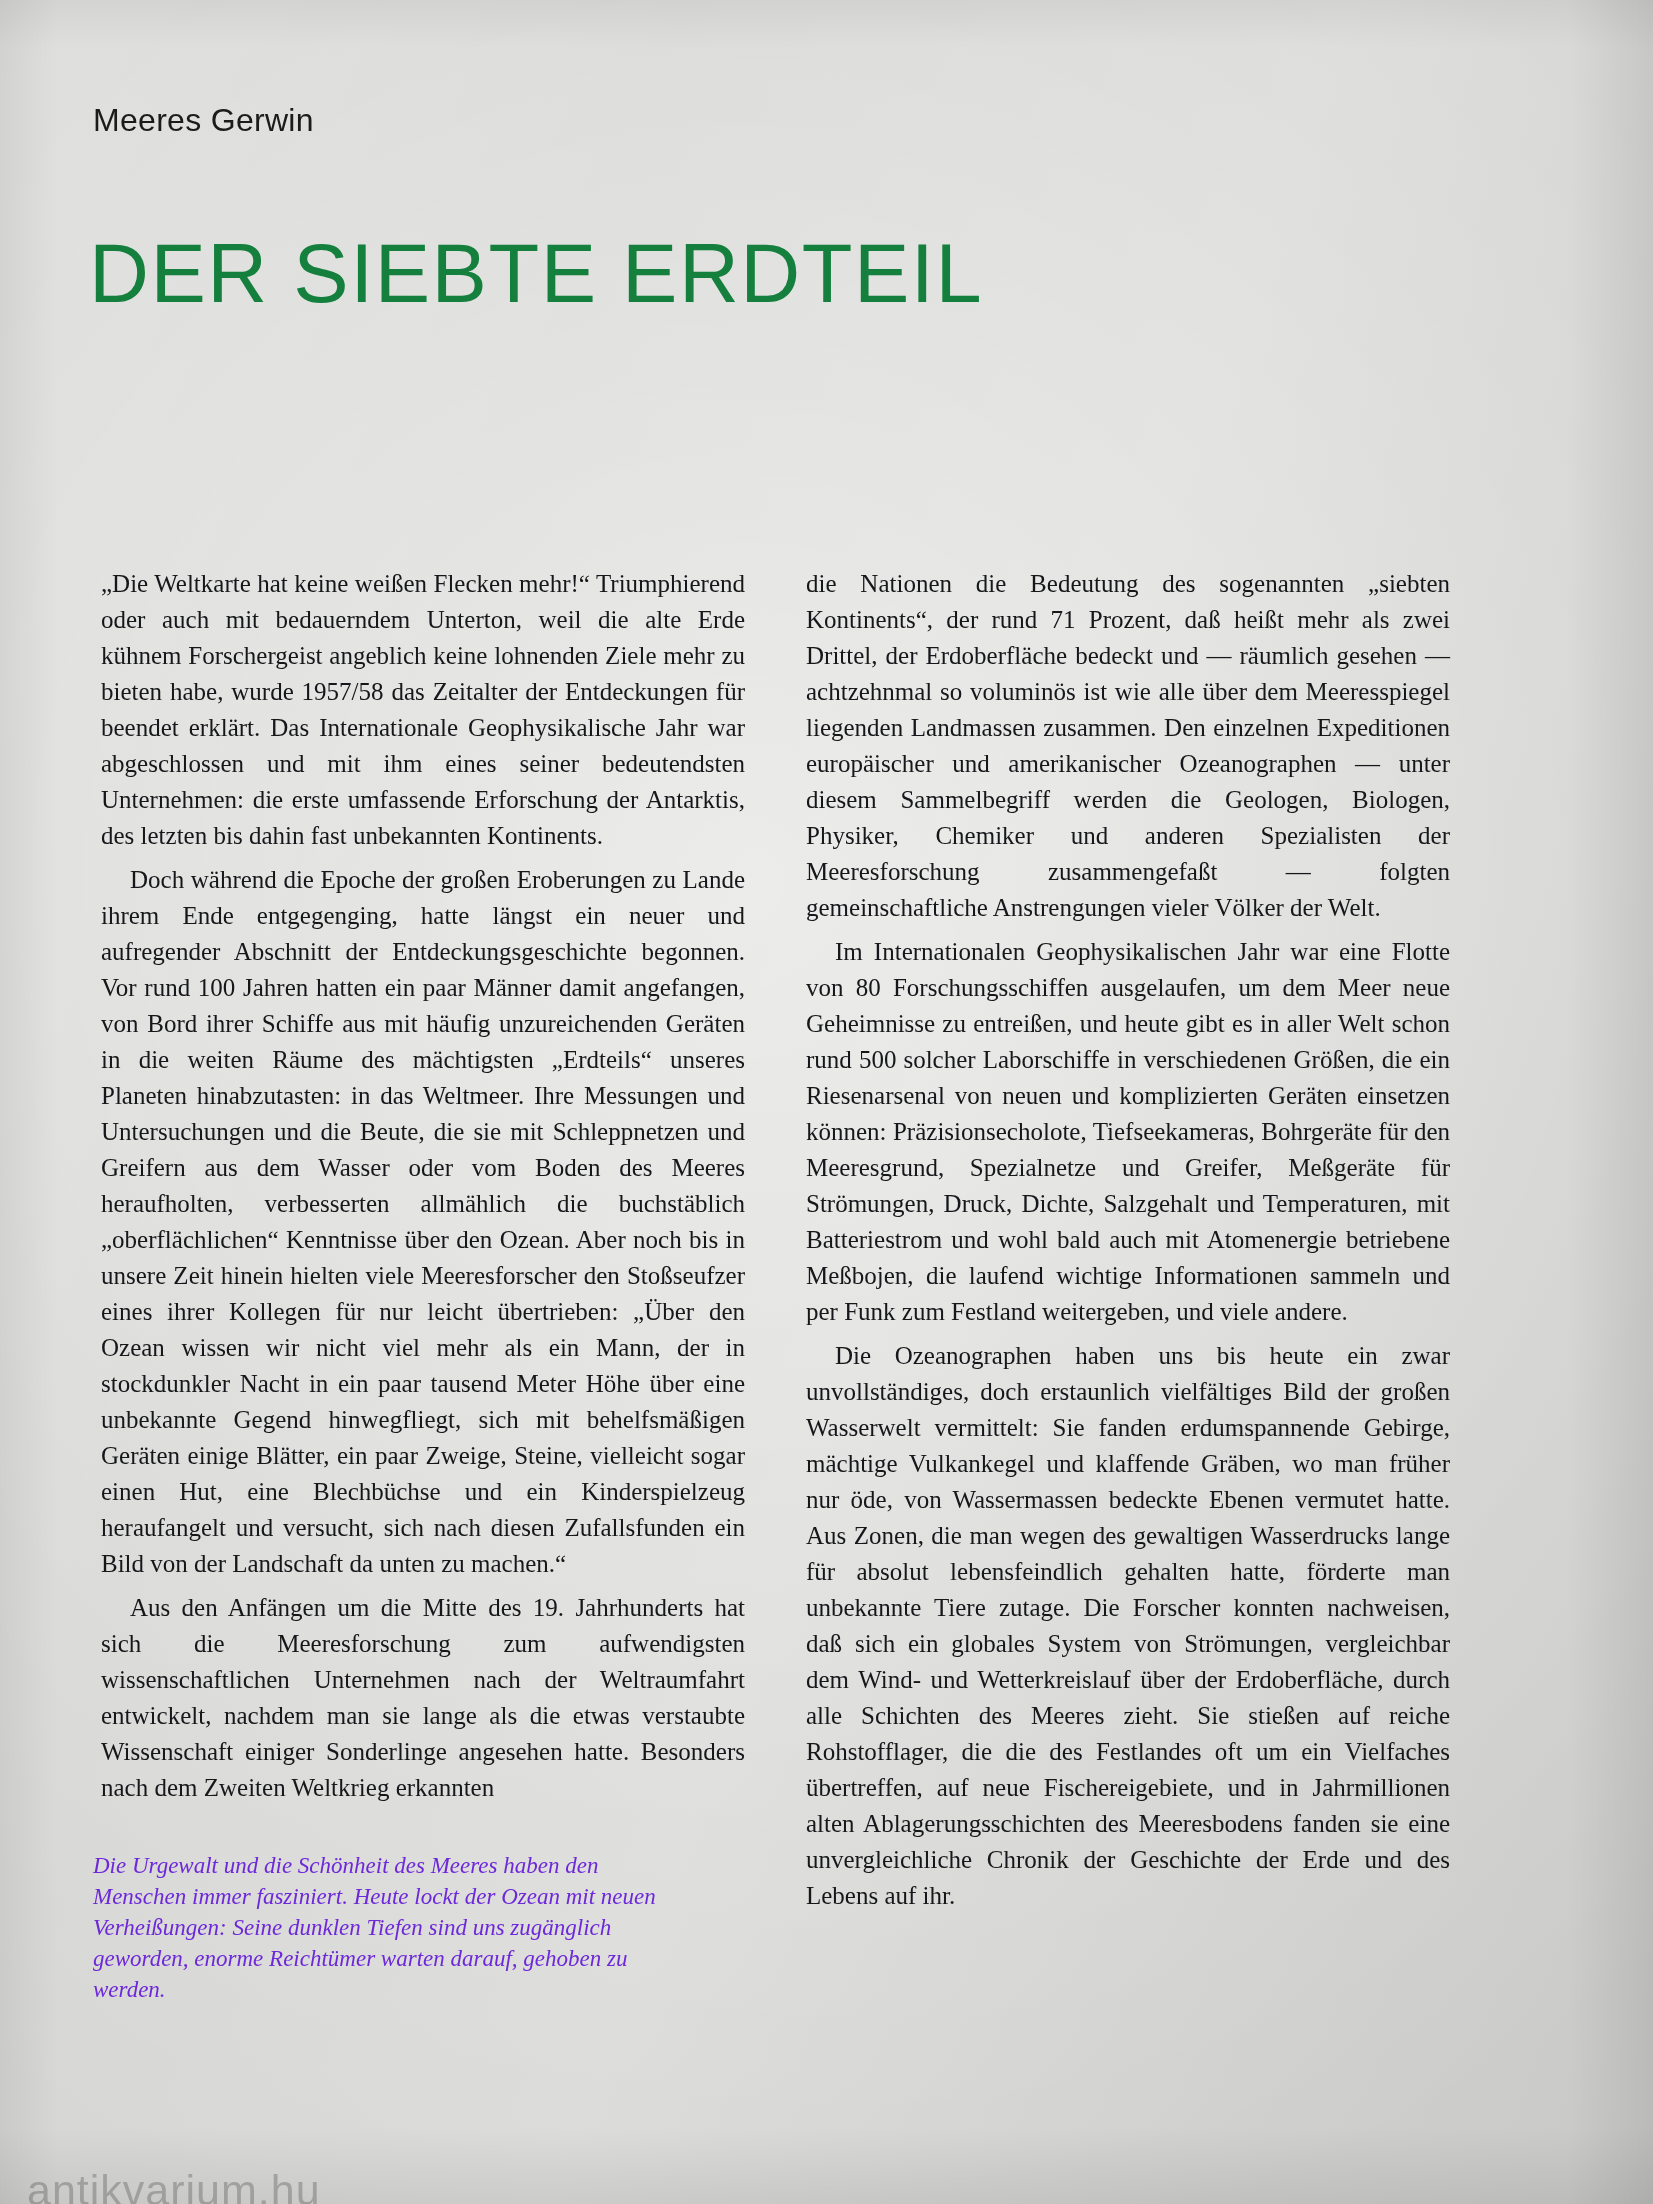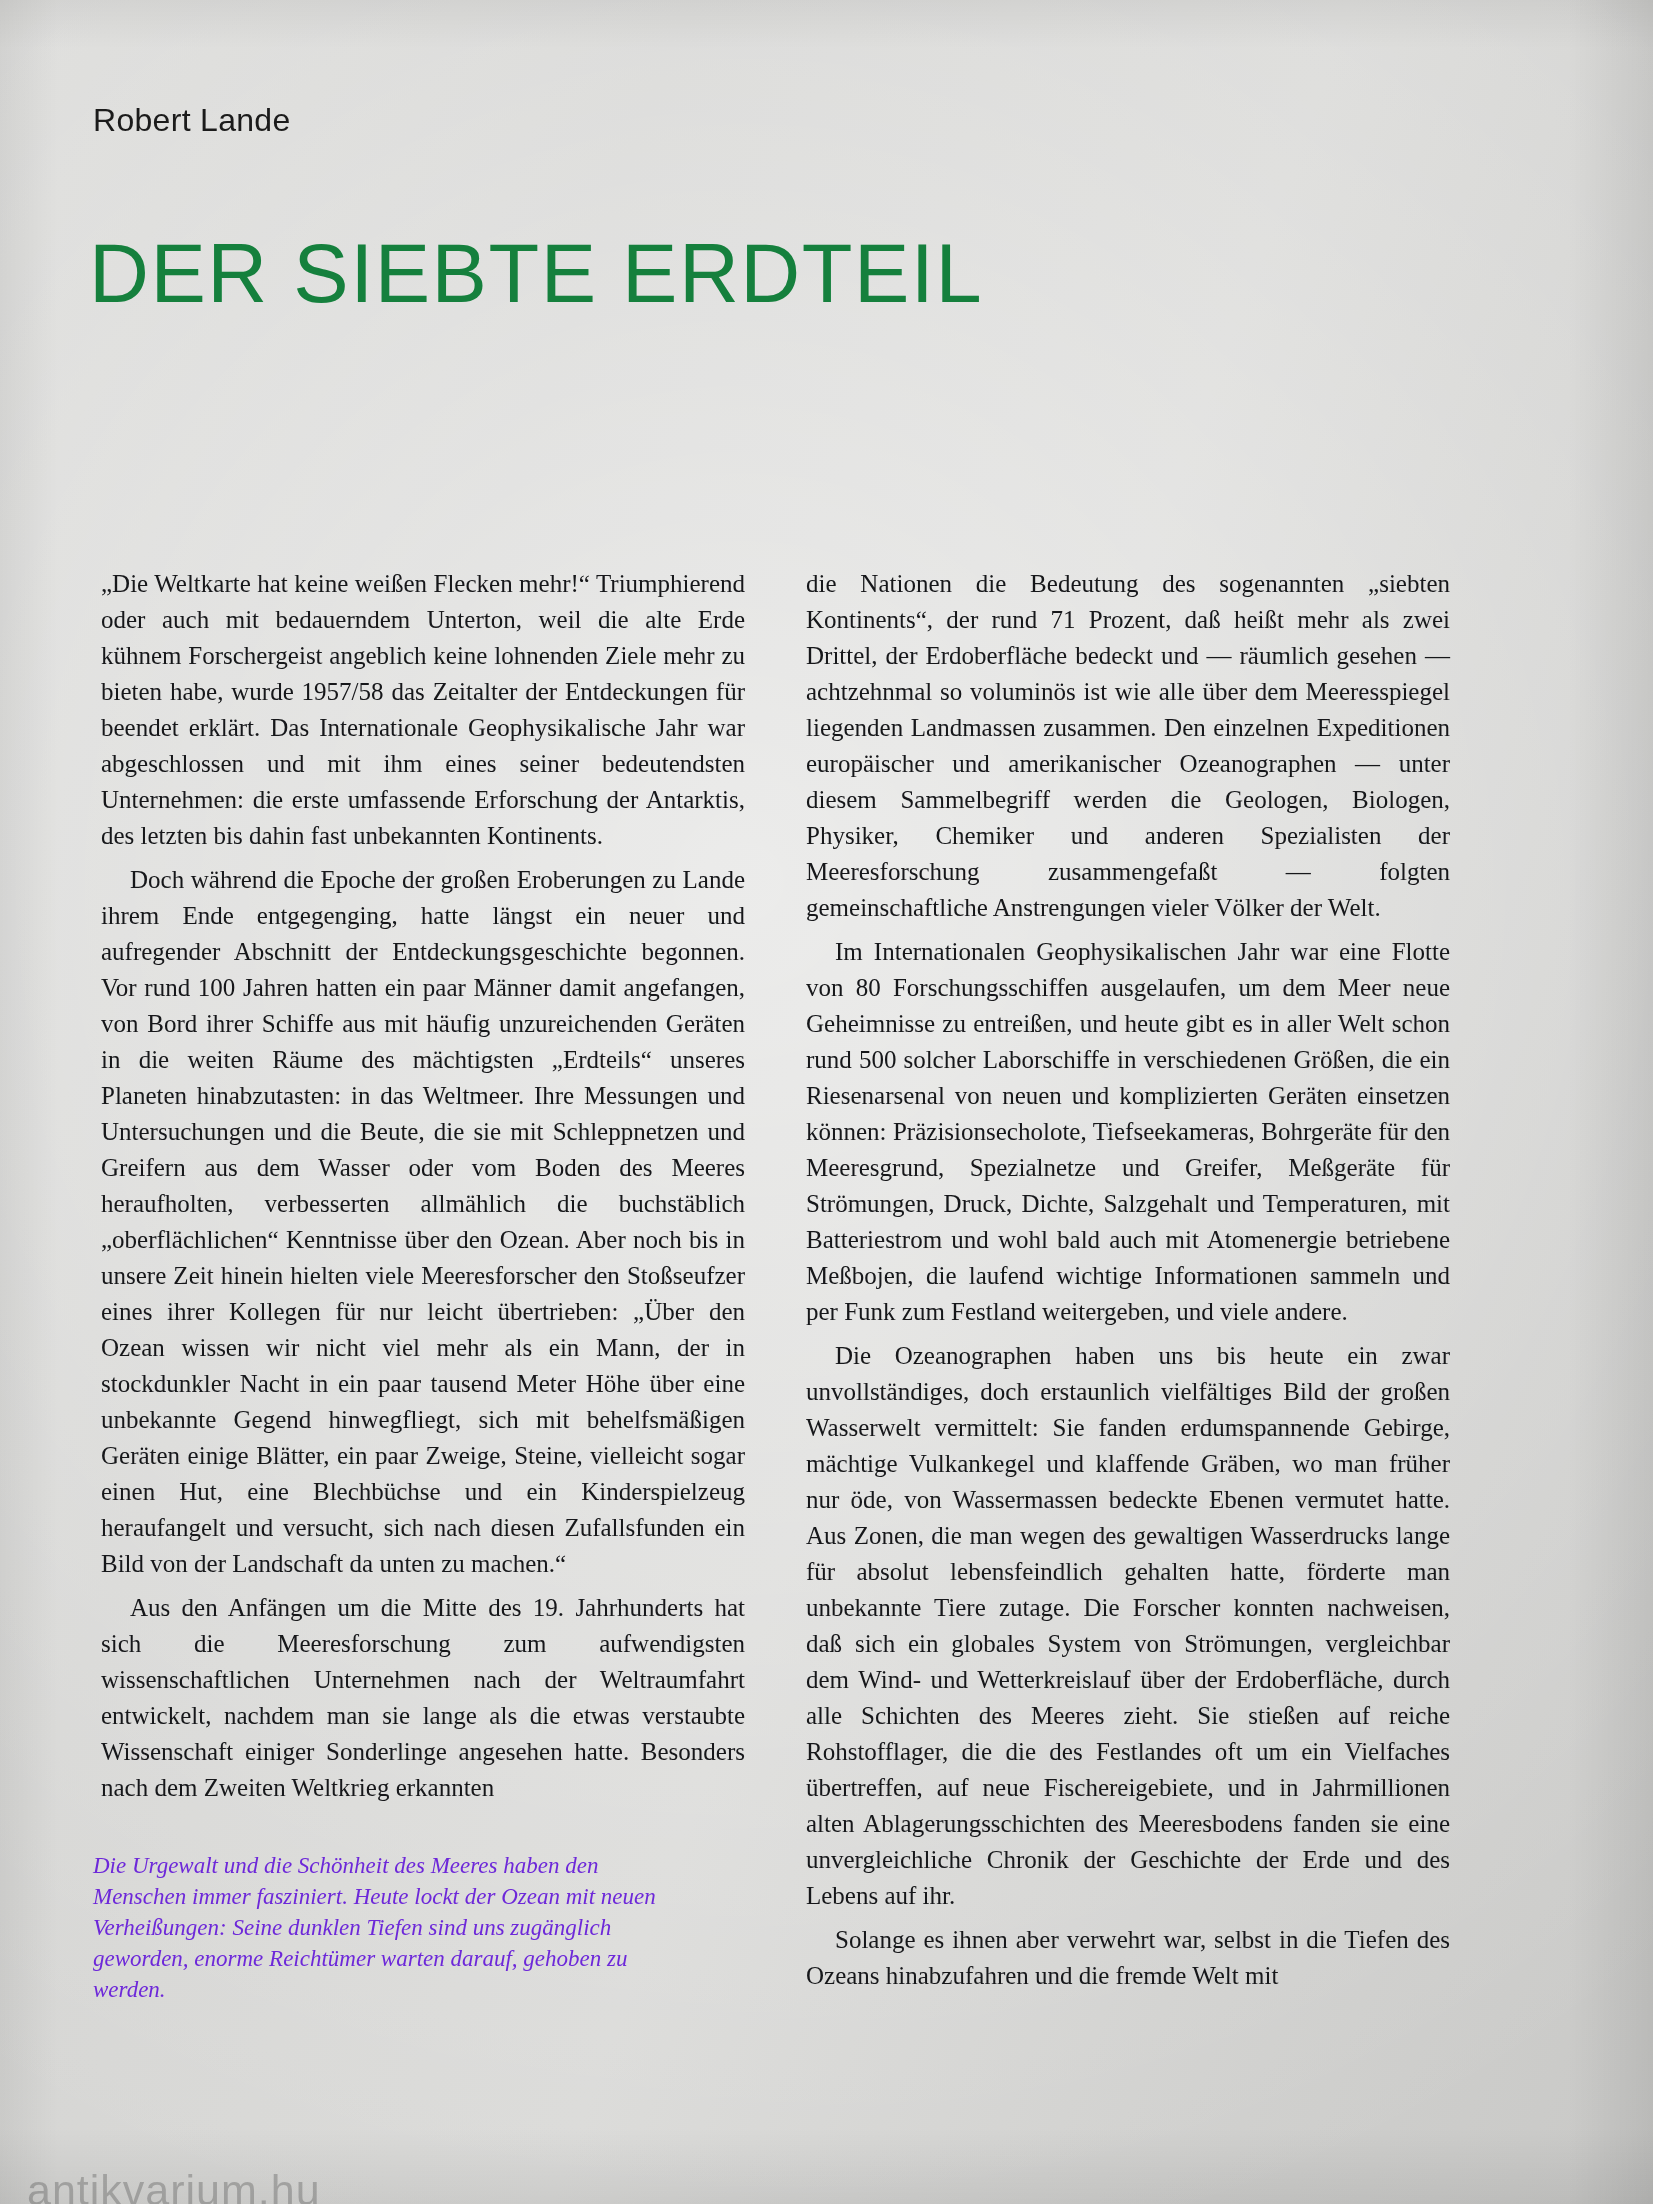--- a/index.html
+++ b/index.html
@@ -107,35 +107,34 @@
     white-space: nowrap;
   }
 </style>
 </head>
 <body>
 
 <div class="page"></div>
 
 <div class="content">
 
-  <div class="author">Robert Lande</div>
+  <div class="author">Meeres Gerwin</div>
 
   <h1 class="title">DER SIEBTE ERDTEIL</h1>
 
   <div class="col col-left">
     <p>„Die Weltkarte hat keine weißen Flecken mehr!“ Triumphierend oder auch mit bedauerndem Unterton, weil die alte Erde kühnem Forschergeist angeblich keine lohnenden Ziele mehr zu bieten habe, wurde 1957/58 das Zeitalter der Entdeckungen für beendet erklärt. Das Internationale Geophysikalische Jahr war abgeschlossen und mit ihm eines seiner bedeutendsten Unternehmen: die erste umfassende Erforschung der Antarktis, des letzten bis dahin fast unbekannten Kontinents.</p>
     <p>Doch während die Epoche der großen Eroberungen zu Lande ihrem Ende entgegenging, hatte längst ein neuer und aufregender Abschnitt der Entdeckungsgeschichte begonnen. Vor rund 100 Jahren hatten ein paar Männer damit angefangen, von Bord ihrer Schiffe aus mit häufig unzureichenden Geräten in die weiten Räume des mächtigsten „Erdteils“ unseres Planeten hinabzutasten: in das Weltmeer. Ihre Messungen und Untersuchungen und die Beute, die sie mit Schleppnetzen und Greifern aus dem Wasser oder vom Boden des Meeres heraufholten, verbesserten allmählich die buchstäblich „oberflächlichen“ Kenntnisse über den Ozean. Aber noch bis in unsere Zeit hinein hielten viele Meeresforscher den Stoßseufzer eines ihrer Kollegen für nur leicht übertrieben: „Über den Ozean wissen wir nicht viel mehr als ein Mann, der in stockdunkler Nacht in ein paar tausend Meter Höhe über eine unbekannte Gegend hinwegfliegt, sich mit behelfsmäßigen Geräten einige Blätter, ein paar Zweige, Steine, vielleicht sogar einen Hut, eine Blechbüchse und ein Kinderspielzeug heraufangelt und versucht, sich nach diesen Zufallsfunden ein Bild von der Landschaft da unten zu machen.“</p>
     <p>Aus den Anfängen um die Mitte des 19. Jahrhunderts hat sich die Meeresforschung zum aufwendigsten wissenschaftlichen Unternehmen nach der Weltraumfahrt entwickelt, nachdem man sie lange als die etwas verstaubte Wissenschaft einiger Sonderlinge angesehen hatte. Besonders nach dem Zweiten Weltkrieg erkannten</p>
   </div>
 
   <div class="col col-right">
     <p>die Nationen die Bedeutung des sogenannten „siebten Kontinents“, der rund 71 Prozent, daß heißt mehr als zwei Drittel, der Erdoberfläche bedeckt und — räumlich gesehen — achtzehnmal so voluminös ist wie alle über dem Meeresspiegel liegenden Landmassen zusammen. Den einzelnen Expeditionen europäischer und amerikanischer Ozeanographen — unter diesem Sammelbegriff werden die Geologen, Biologen, Physiker, Chemiker und anderen Spezialisten der Meeresforschung zusammengefaßt — folgten gemeinschaftliche Anstrengungen vieler Völker der Welt.</p>
     <p>Im Internationalen Geophysikalischen Jahr war eine Flotte von 80 Forschungsschiffen ausgelaufen, um dem Meer neue Geheimnisse zu entreißen, und heute gibt es in aller Welt schon rund 500 solcher Laborschiffe in verschiedenen Größen, die ein Riesenarsenal von neuen und komplizierten Geräten einsetzen können: Präzisionsecholote, Tiefseekameras, Bohrgeräte für den Meeresgrund, Spezialnetze und Greifer, Meßgeräte für Strömungen, Druck, Dichte, Salzgehalt und Temperaturen, mit Batteriestrom und wohl bald auch mit Atomenergie betriebene Meßbojen, die laufend wichtige Informationen sammeln und per Funk zum Festland weitergeben, und viele andere.</p>
     <p>Die Ozeanographen haben uns bis heute ein zwar unvollständiges, doch erstaunlich vielfältiges Bild der großen Wasserwelt vermittelt: Sie fanden erdumspannende Gebirge, mächtige Vulkankegel und klaffende Gräben, wo man früher nur öde, von Wassermassen bedeckte Ebenen vermutet hatte. Aus Zonen, die man wegen des gewaltigen Wasserdrucks lange für absolut lebensfeindlich gehalten hatte, förderte man unbekannte Tiere zutage. Die Forscher konnten nachweisen, daß sich ein globales System von Strömungen, vergleichbar dem Wind- und Wetterkreislauf über der Erdoberfläche, durch alle Schichten des Meeres zieht. Sie stießen auf reiche Rohstofflager, die die des Festlandes oft um ein Vielfaches übertreffen, auf neue Fischereigebiete, und in Jahrmillionen alten Ablagerungsschichten des Meeresbodens fanden sie eine unvergleichliche Chronik der Geschichte der Erde und des Lebens auf ihr.</p>
-    <p>Solange es ihnen aber verwehrt war, selbst in die Tiefen des Ozeans hinabzufahren und die fremde Welt mit</p>
   </div>
 
   <div class="caption">Die Urgewalt und die Schönheit des Meeres haben den Menschen immer fasziniert. Heute lockt der Ozean mit neuen Verheißungen: Seine dunklen Tiefen sind uns zugänglich geworden, enorme Reichtümer warten darauf, gehoben zu werden.</div>
 
   <div class="watermark">antikvarium.hu</div>
 
 </div>
 
 
 </body></html>

